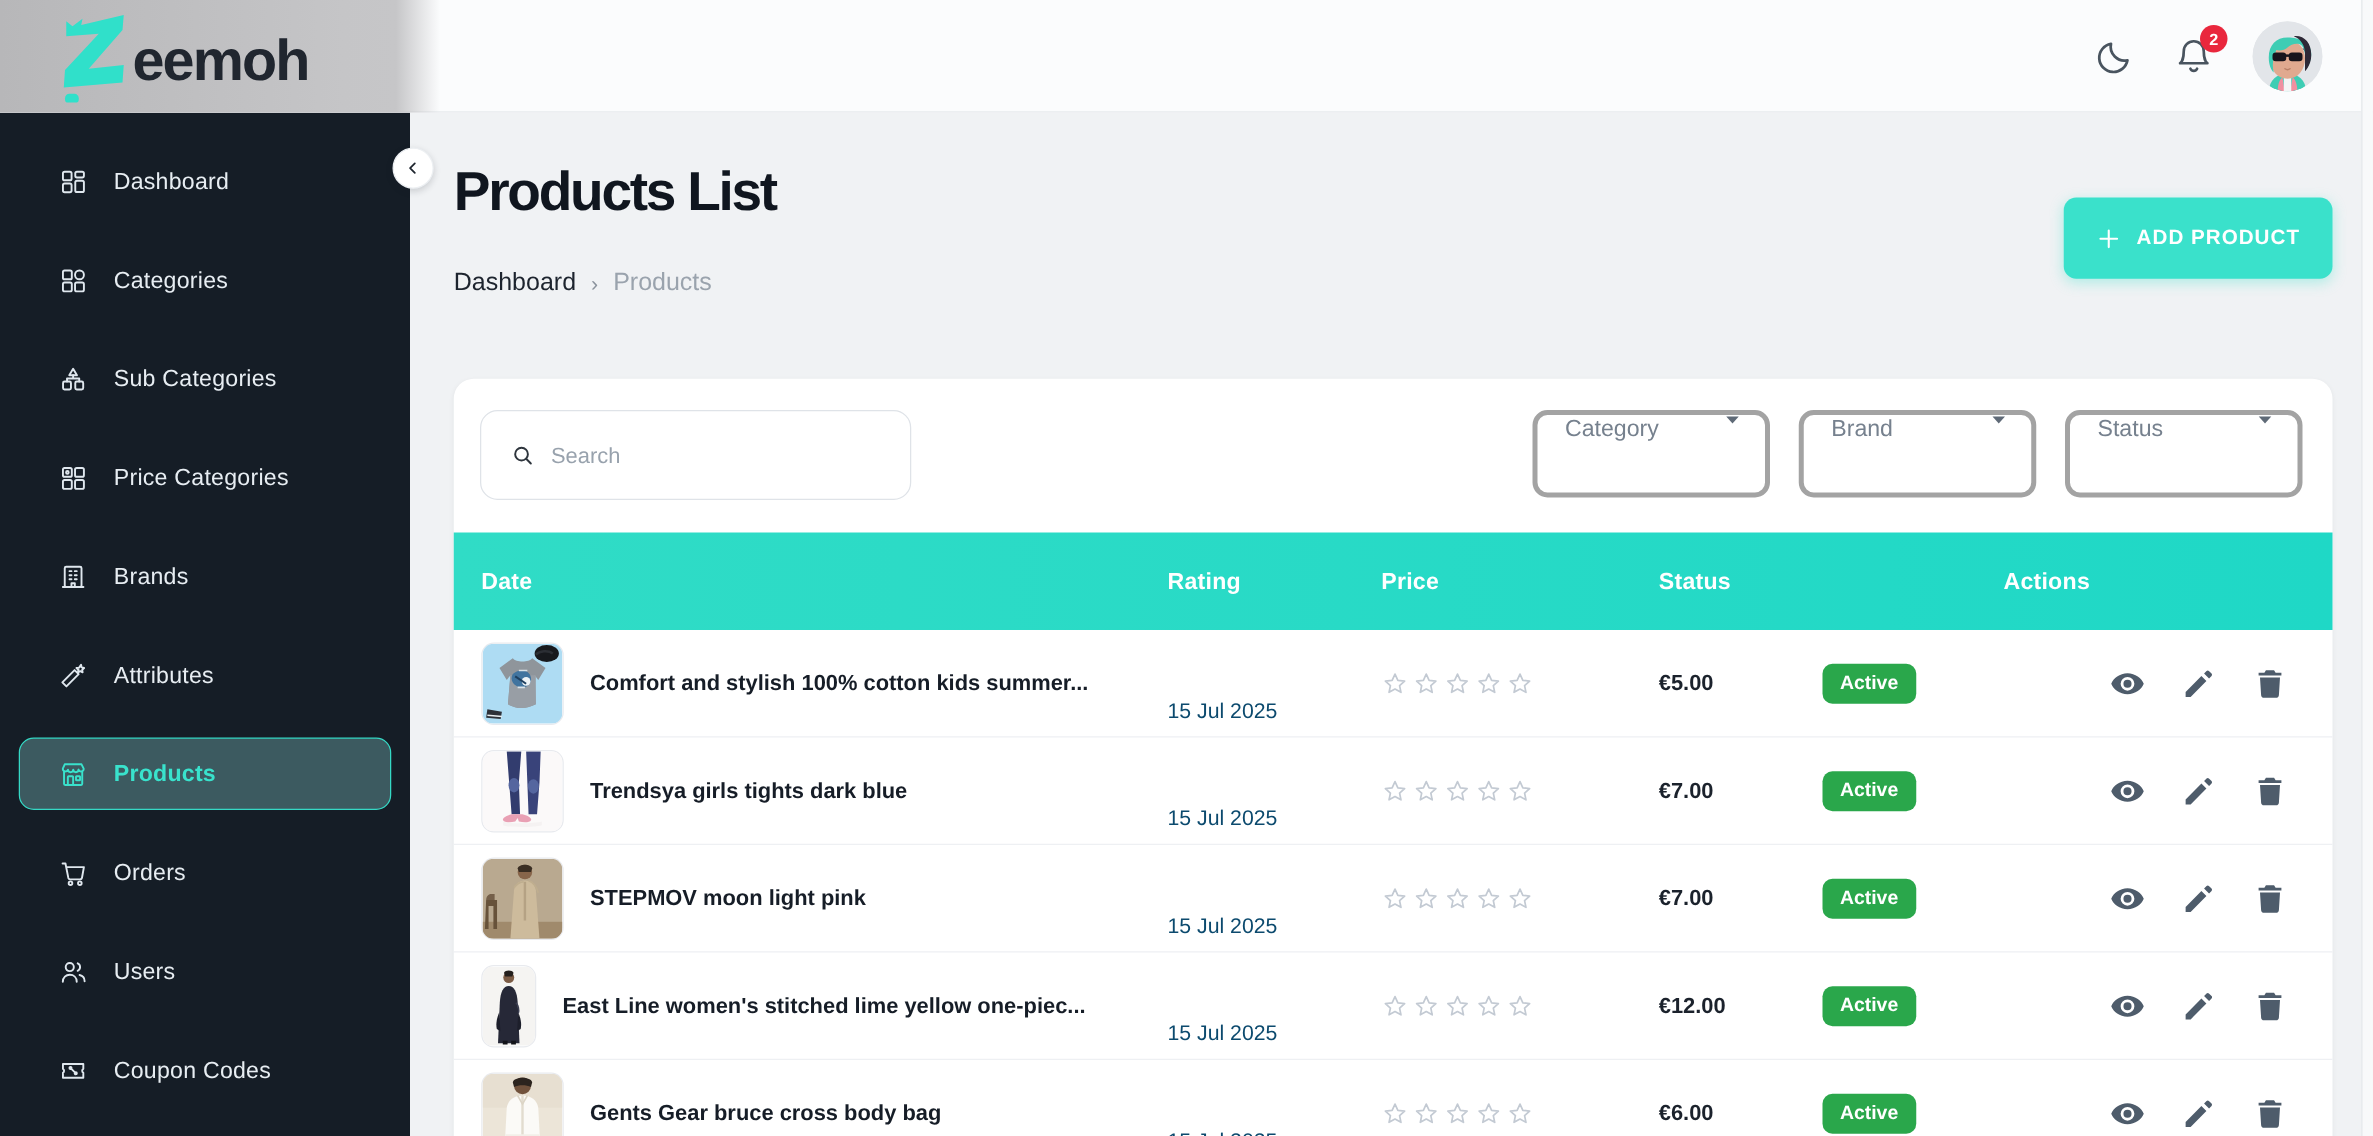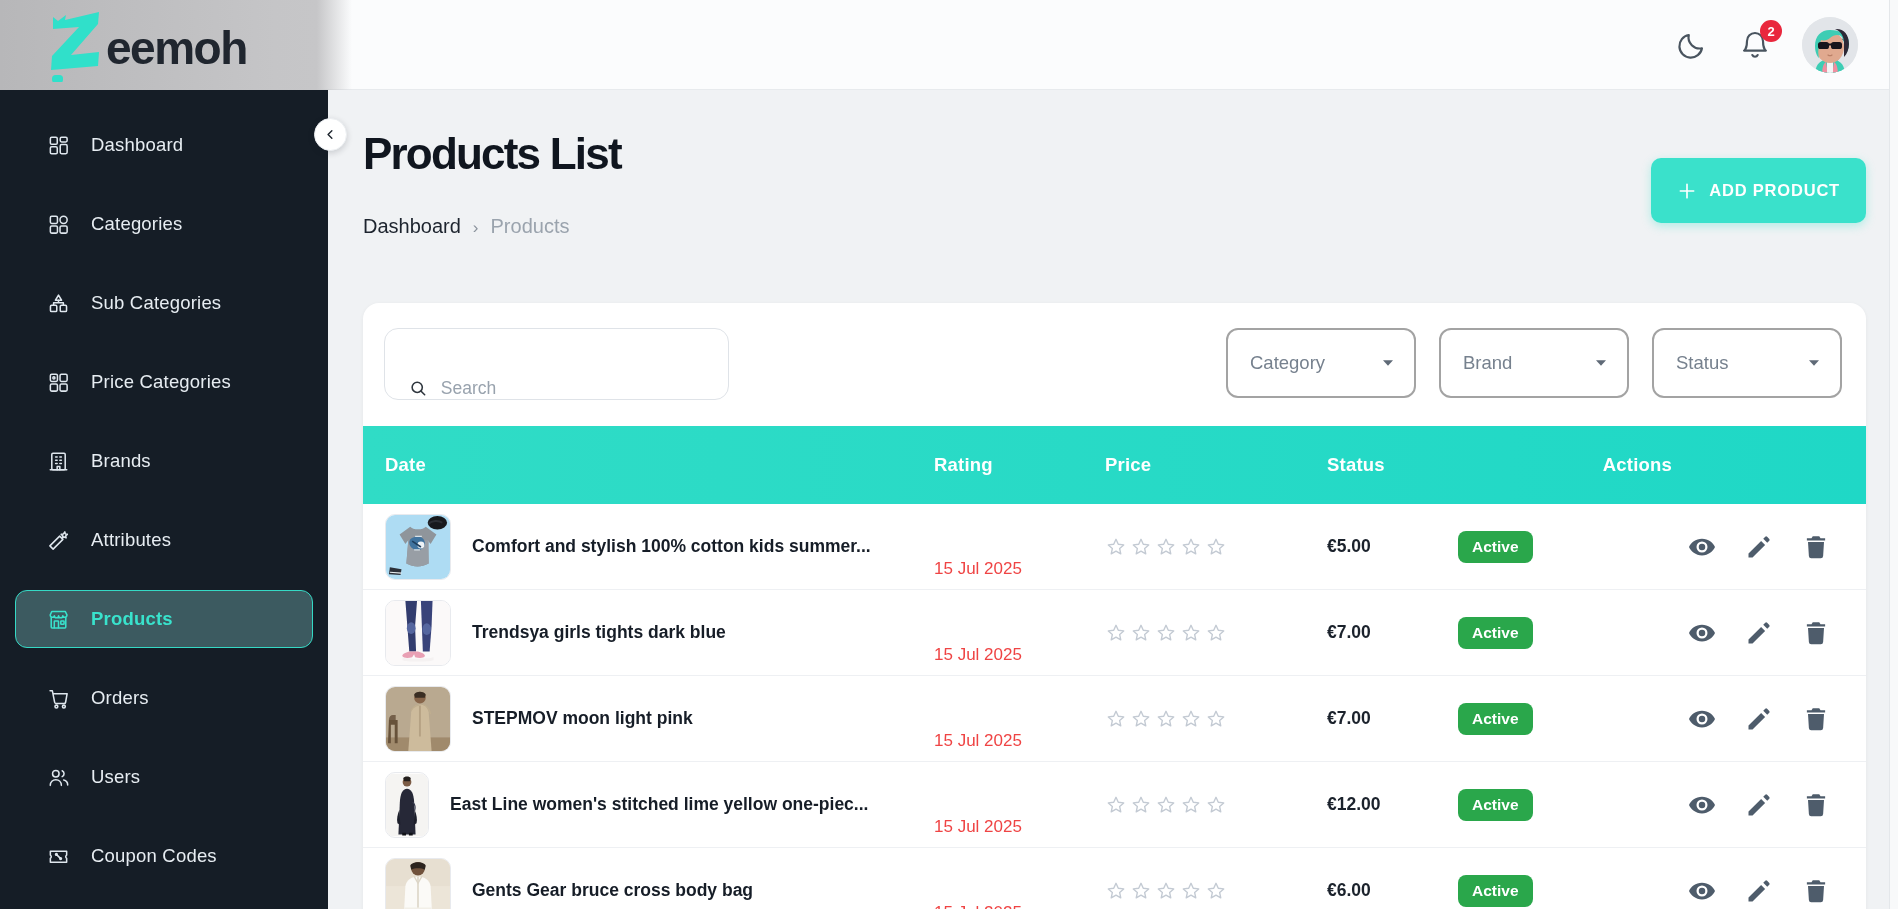--- a/index.html
+++ b/index.html
@@ -35,37 +35,37 @@
   .page-title { font-size:44px; font-weight:800; color:#10161f; letter-spacing:-1.8px; margin-top:6px; }
   .breadcrumb { margin-top:36px; display:flex; align-items:center; gap:12px; font-size:20px; }
   .bc-current-page { color:#1d242e; cursor:pointer; }
   .bc-sep { color:#8b939d; font-size:17px; padding-top:2px; }
   .bc-active { color:#9aa3ad; }
   .add-btn { position:absolute; right:0px; top:35px; height:65px; padding:0 26px; border:none; border-radius:10px; background:#3ae1cb; color:#fff; font-family:"Liberation Sans",sans-serif; font-size:16.5px; font-weight:700; letter-spacing:0.8px; display:flex; align-items:center; gap:12px; cursor:pointer; box-shadow:0 3px 10px rgba(58,225,203,.35); }
 
   
   .card { position:absolute; left:35px; top:213px; width:1503px; height:700px; background:#fff; border-radius:16px 16px 0 0; box-shadow:0 1px 4px rgba(25,35,45,.05); }
   .filterbar { position:relative; height:123px; }
-  .search-box { position:absolute; left:21px; top:25px; width:345px; height:72px; border:1px solid #dfe3e8; border-radius:14px; display:flex; align-items:flex-end; padding:0 17px 0 24px; background:#fff; }
+  .search-box { position:absolute; left:21px; top:25px; width:345px; height:72px; border:1px solid #dfe3e8; border-radius:14px; display:flex; align-items:center; padding:0 17px 0 24px; background:#fff; }
   .search-box input { border:none; outline:none; font-family:"Liberation Sans",sans-serif; font-size:17.5px; color:#333; width:100%; margin-left:13px; background:transparent; }
   .search-box input::placeholder { color:#98a2ad; }
   .filters { position:absolute; right:24px; top:25px; display:flex; gap:23px; }
-  .dropdown { width:190px; height:70px; border:2px solid #a3a3a3; border-radius:12px; background:#fff; display:flex; align-items:center; justify-content:space-between; padding:0 20px 0 22px; cursor:pointer; }
+  .dropdown { width:190px; height:70px; border:4px solid #a3a3a3; border-radius:12px; background:#fff; display:flex; align-items:flex-start; justify-content:space-between; padding:0 20px 0 22px; cursor:pointer; }
   .dropdown .dd-label { font-size:18.5px; color:#76818e; }
 
   
   .thead { position:absolute; left:0; top:123px; width:1503px; height:78px; background:linear-gradient(90deg,#30dcc6,#1fd8c6); display:grid; grid-template-columns:549px 171px 222px 131px 214px 1fr; align-items:center; padding:0 22px; color:#fff; font-weight:700; font-size:18.5px; letter-spacing:0.2px; }
   .th-actions { text-align:right; }
   .tbody { position:absolute; left:0; top:201px; width:1503px; }
   .trow { display:grid; grid-template-columns:549px 171px 222px 131px 214px 1fr; align-items:center; padding:0 22px; height:86px; border-bottom:1px solid #eef0f3; }
   .cell-product { display:flex; align-items:center; gap:21px; min-width:0; }
   .thumb { width:66px; height:66px; background:#fff; border-radius:10px; border:1px solid #e8eaee; flex:none; overflow:hidden; }
   .thumb.narrow { width:44px; }
   .p-name { font-size:17.5px; font-weight:700; color:#161d27; white-space:nowrap; overflow:hidden; }
-  .cell-date { font-size:17px; color:#ef4444;margin-top:44px; }
+  .cell-date { font-size:17px; color:#0c4a6e;margin-top:44px; }
   .stars { display:flex; gap:3px; }
   .star { width:22px; height:22px; }
   .cell-price { font-size:17.5px; font-weight:600; color:#1b222c; }
   .status-badge { display:inline-block; background:#2aa74b; color:#fff; font-size:15.5px; font-weight:700; padding:7px 14px; border-radius:8px; }
   .cell-actions { display:flex; justify-content:flex-end; gap:27px; padding-right:13px; }
   .act-btn { background:none; border:none; cursor:pointer; padding:0; width:30px; height:30px; }
   .act-btn svg { width:100%; height:100%; fill:#4e5c6b; }
 
   .scroll-strip { position:absolute; right:0; top:0; width:9px; height:909px; background:#f8f9fa; border-left:1px solid #e4e7ea; z-index:9; }
 </style>

